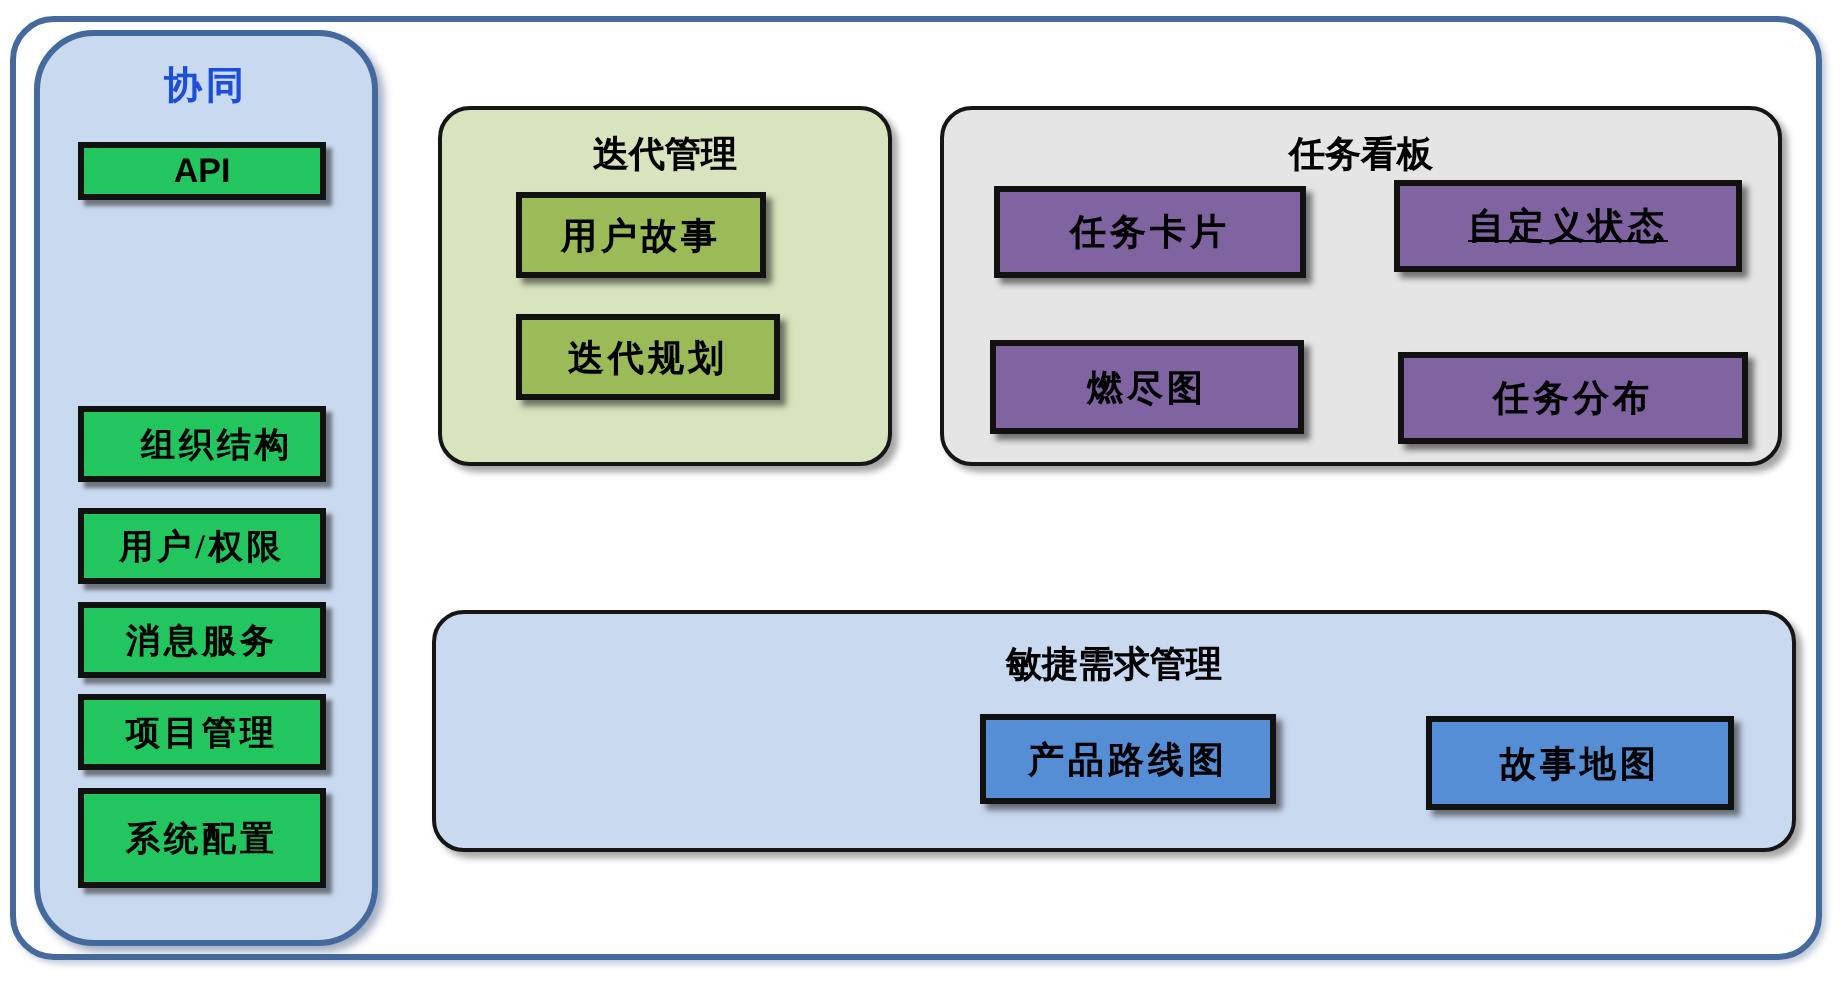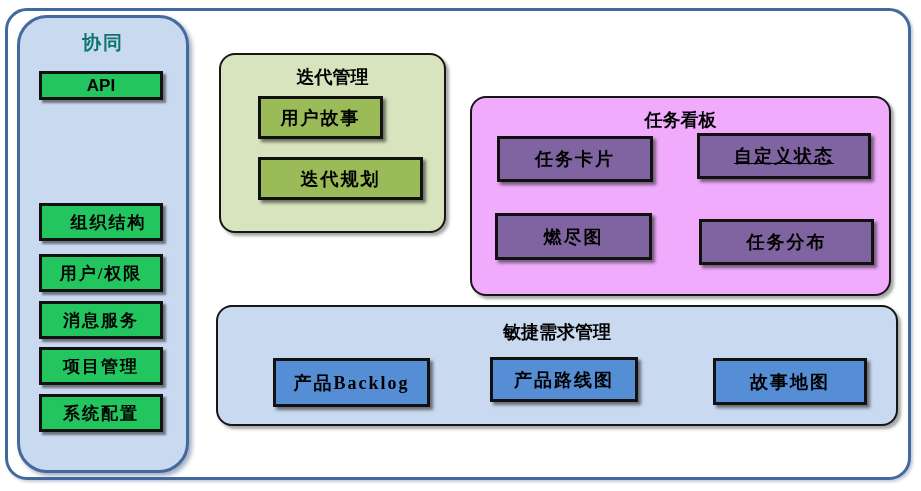--- a/index.html
+++ b/index.html
@@ -36,21 +36,21 @@
     border-radius: 30px;
     box-shadow: 3px 3px 4px rgba(90,110,145,0.55);
     box-sizing: border-box;
   }
   .sidebar-title {
     position: absolute;
     left: 0; top: 12px; width: 100%;
     text-align: center;
     font-size: 19px;
     font-weight: bold;
-    color: #0f766e;
+    color: #1d4ed8;
     letter-spacing: 2px;
   }
   .sidebar-item {
     position: absolute;
     left: 19px;
     width: 124px;
     background: #22c55e;
     border: 3px solid #111111;
     box-shadow: 3px 3px 2px rgba(35,35,35,0.55);
     box-sizing: border-box;
@@ -63,21 +63,21 @@
     letter-spacing: 2px;
     font-family: "Liberation Serif", "DejaVu Serif", serif;
   }
   .si-1 { top: 53px;  height: 29px; font-family: "Liberation Sans", sans-serif; letter-spacing: 0; }
   .si-2 { top: 92px;  height: 38px; }
   .si-3 { top: 141px; height: 38px; }
   .si-4 { top: 185px; height: 38px; padding-left: 15px; }
   .si-5 { top: 236px; height: 38px; }
   .si-6 { top: 283px; height: 38px; }
   .si-7 { top: 329px; height: 38px; }
-  .si-8 { top: 376px; height: 38px; }
+  .si-8 { top: 376px; height: 50px; }
 
   
   .panel {
     position: absolute;
     border: 2px solid #161616;
     border-radius: 16px;
     box-shadow: 3px 3px 3px rgba(80,80,80,0.5);
     box-sizing: border-box;
   }
   .panel-title {
@@ -88,23 +88,22 @@
     font-weight: bold;
     color: #000000;
   }
   .panel-iteration {
     left: 211px; top: 42px;   
     width: 227px; height: 180px;
     background: #d7e4bd;
   }
   .panel-taskboard {
     left: 462px; top: 42px;   
-    width: 421px; height: 200px;
-    background: #f0abfc;
-    margin-top: 43px;
+    width: 421px; height: 180px;
+    background: #e5e5e5;
   }
   .panel-agile {
     left: 208px; top: 294px;  
     width: 682px; height: 121px;
     background: #c9d9f0;
   }
   
   .feature-box {
     position: absolute;
     border: 3px solid #111111;
@@ -117,21 +116,21 @@
     font-weight: bold;
     color: #000000;
     letter-spacing: 2px;
     font-family: "Liberation Serif", "DejaVu Serif", serif;
   }
   .green-box  { background: #9bbb59; }
   .purple-box { background: #8064a2; }
   .blue-box   { background: #558ed5; }
 
   .it-1 { left: 37px;  top: 41px;  width: 125px; height: 43px; }
-  .it-2 { left: 37px;  top: 102px; width: 165px; height: 43px; }
+  .it-2 { left: 37px;  top: 102px; width: 132px; height: 43px; }
 
   .tb-1 { left: 25px;  top: 38px;  width: 156px; height: 46px; }
   .tb-2 { left: 225px; top: 35px;  width: 174px; height: 46px; text-decoration: underline; }
   .tb-3 { left: 23px;  top: 115px; width: 157px; height: 47px; }
   .tb-4 { left: 227px; top: 121px; width: 175px; height: 46px; }
 
   .ag-1 { left: 55px;  top: 51px;  width: 157px; height: 49px; }
   .ag-2 { left: 272px; top: 50px;  width: 148px; height: 45px; }
   .ag-3 { left: 495px; top: 51px;  width: 154px; height: 47px; }
   .ag-title { top: 13px; }
@@ -161,19 +160,18 @@
     <div class="panel panel-taskboard">
       <div class="panel-title">任务看板</div>
       <div class="feature-box purple-box tb-1">任务卡片</div>
       <div class="feature-box purple-box tb-2">自定义状态</div>
       <div class="feature-box purple-box tb-3">燃尽图</div>
       <div class="feature-box purple-box tb-4">任务分布</div>
     </div>
 
     <div class="panel panel-agile">
       <div class="panel-title ag-title">敏捷需求管理</div>
-      <div class="feature-box blue-box ag-1">产品Backlog</div>
       <div class="feature-box blue-box ag-2">产品路线图</div>
       <div class="feature-box blue-box ag-3">故事地图</div>
     </div>
 
   </div>
 </div>
 
 </body></html>

